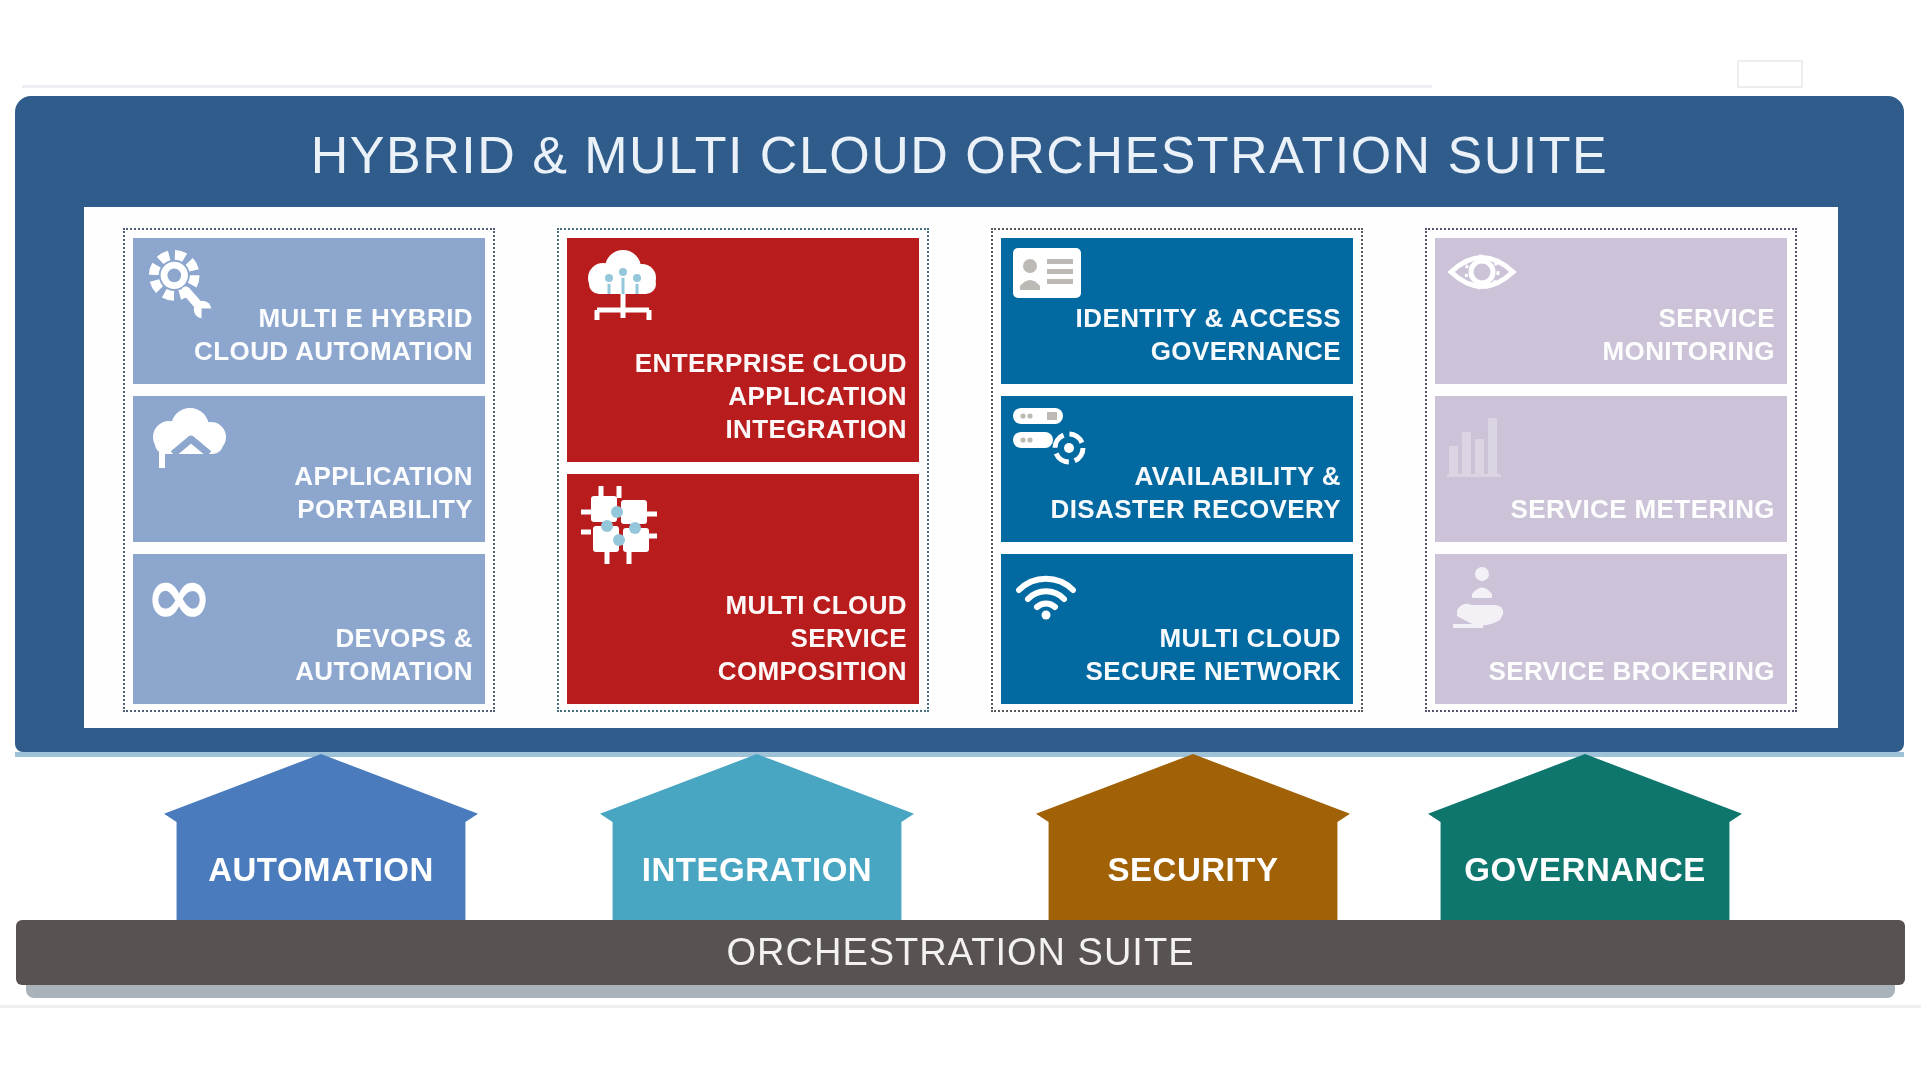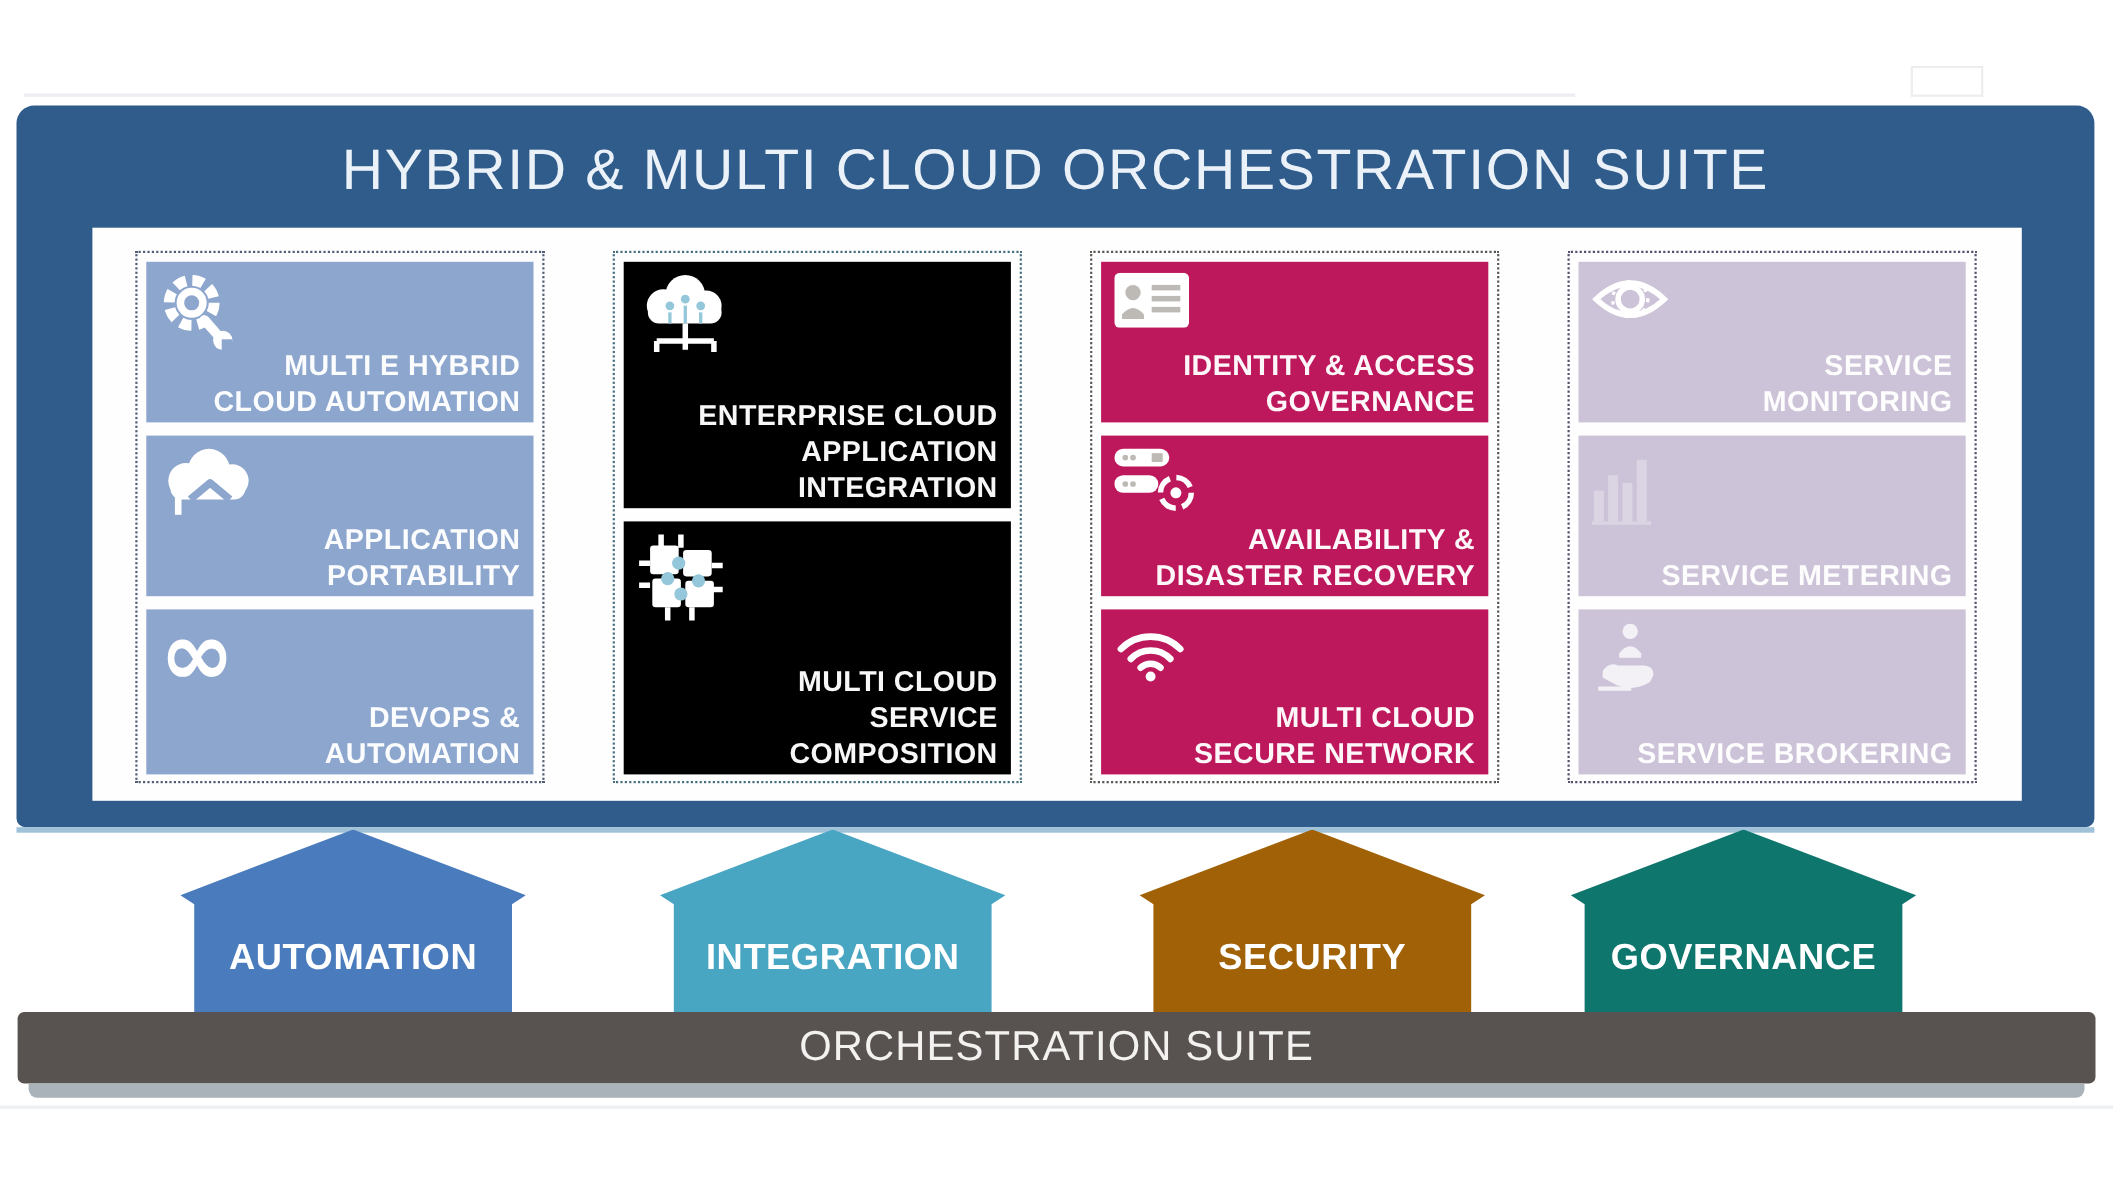--- a/index.html
+++ b/index.html
@@ -28,25 +28,25 @@
   .col-3 { left:991px;  border-color:#5c5955; }
   .col-4 { left:1425px; border-color:#595070; }
 
   .box { position:absolute; left:8px; width:352px; }
   .r1 { top:8px;   height:146px; }
   .r2 { top:166px; height:146px; }
   .r3 { top:324px; height:150px; }
   .rA { top:8px;   height:224px; }
   .rB { top:244px; height:230px; }
   .col-1 .box { background:#8ca6ce; }
-  .col-2 .box { background:#000000; }
-  .col-3 .box { background:#be185d;padding-left:20px; }
+  .col-2 .box { background:#b91c1c; }
+  .col-3 .box { background:#0369a1;padding-left:20px; }
   .col-4 .box { background:#ccc3d8; }
 
-  .box .label { position:absolute; right:12px; bottom:2px; text-align:right;
+  .box .label { position:absolute; right:12px; bottom:16px; text-align:right;
                 color:rgba(255,255,255,.97); font-size:26px; font-weight:bold;
                 line-height:33px; letter-spacing:.4px; }
   .box .ln { display:block; }
   .box .icon { position:absolute; left:12px; top:10px; }
   .icon svg { display:block; }
   .inf { font-family:"DejaVu Sans", sans-serif; font-weight:bold; font-size:82px;
          line-height:.78; color:#ffffff; display:block; }
   .dim30 { opacity:.3; } .dim75 { opacity:.78; }
 
   

